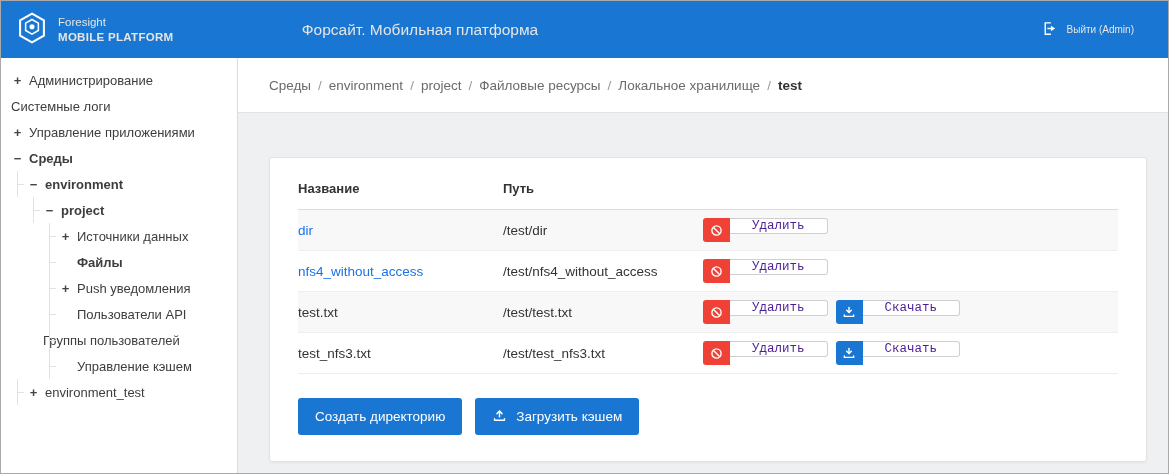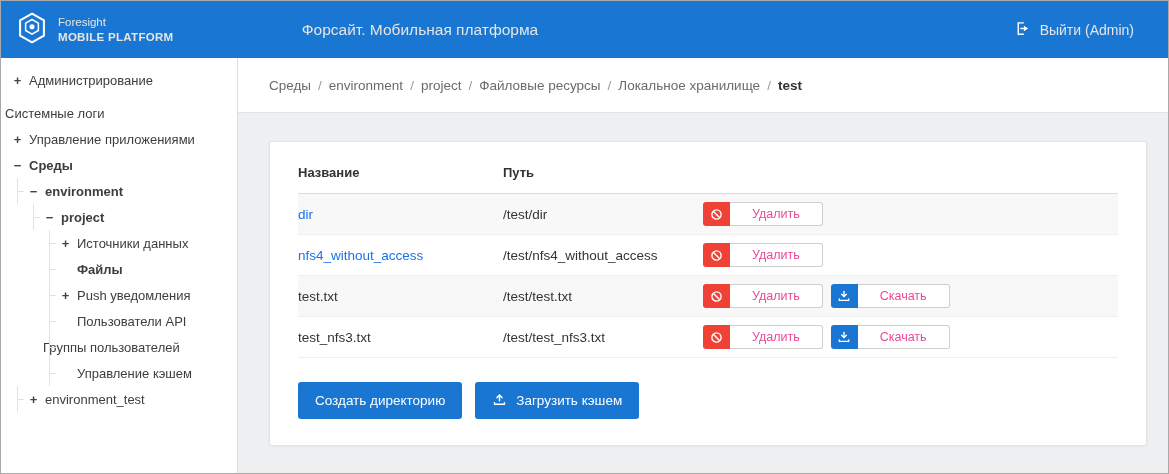--- a/index.html
+++ b/index.html
@@ -6,59 +6,59 @@
   html,body{width:1169px;height:474px}
   body{font-family:"Liberation Sans","DejaVu Sans",sans-serif;border:1px solid #a9a9a9;overflow:hidden;background:#fff}
 
   
   .topbar{height:57px;background:var(--accent,#1976d2);color:#e5e5e5;display:flex;align-items:center;padding:0 34px 0 14px;position:relative}
   .brand{display:flex;align-items:center;gap:9px;cursor:pointer}
   .brand-text{display:flex;flex-direction:column;line-height:1.3}
   .brand-line1{font-size:11.5px}
   .brand-line2{font-size:11.5px;font-weight:bold;letter-spacing:.3px}
   .app-title{position:absolute;left:419px;transform:translateX(-50%);font-size:15.5px;white-space:nowrap}
-  .logout{margin-left:auto;display:flex;align-items:center;gap:9px;font-size:14px;cursor:pointer}
+  .logout{margin-left:auto;display:flex;align-items:center;gap:9px;font-size:10px;cursor:pointer}
 
   
   .body-wrap{display:flex;height:415px}
   .sidebar{width:237px;min-width:237px;background:#fff;border-right:1px solid #dcdcdc;padding-top:9px;overflow:hidden}
   .main{flex:1;display:flex;flex-direction:column;background:#eef0f2;min-width:0}
 
   
   .tree-item{position:relative;height:26px;display:flex;align-items:center;font-size:13px;color:#3d3d3d;cursor:pointer;white-space:nowrap}
   .tree-item .toggle{width:13px;margin-right:5px;text-align:center;font-weight:bold;color:#444;flex:none}
   .tree-item.bold .lbl{font-weight:bold}
   .guide-v{position:absolute;top:0;bottom:0;width:1px;background:#e2e2e2}
   .guide-h{position:absolute;top:50%;height:1px;width:7px;background:#e2e2e2}
 
   
   .breadcrumb-bar{height:55px;background:#fff;border-bottom:1px solid #e4e4e4;display:flex;align-items:center;padding-left:31px;gap:7px;font-size:13.5px;color:#6b6b6b}
   .crumb{cursor:pointer}
   .crumb.last{color:#333;font-weight:bold;cursor:default}
   .sep{color:#9a9a9a}
 
   
-  .content{flex:1;padding:28px 21px 0 31px}
+  .content{flex:1;padding:44px 21px 0 31px}
   .card{background:#fff;border:1px solid #e3e3e3;border-radius:3px;box-shadow:0 1px 3px rgba(0,0,0,.05);padding:8px 28px 26px}
 
   table{width:100%;border-collapse:collapse}
   th{text-align:left;font-size:13px;color:#333;padding:15px 0 13px;border-bottom:1px solid #dcdcdc;font-weight:bold}
   th:nth-child(1){width:205px}
   th:nth-child(2){width:200px}
   tbody tr{border-bottom:1px solid #efefef}
   tbody tr:nth-child(odd){background:#f8f8f8}
   td{font-size:13.5px;color:#333;padding:8px 0;vertical-align:middle}
   td .link{color:var(--link,#1a73e8);cursor:pointer}
 
   .row-actions{display:flex;align-items:center;gap:8px}
   .grp{display:inline-flex;align-items:stretch;height:24px}
   .gicon{width:27px;display:flex;align-items:center;justify-content:center;border-radius:3px 0 0 3px}
   .gicon.delete{background:var(--danger,#ef4136)}
   .gicon.download{background:var(--accent,#1976d2)}
-  .gbtn{height:24px;background:#fff;border:1px solid #cfcfcf;border-left:none;border-radius:0 3px 3px 0;font-size:12.5px;color:#ec4899;padding:0 22px;cursor:pointer;font-family:Liberation Sans, sans-serif}
+  .gbtn{height:16px;background:#fff;border:1px solid #cfcfcf;border-left:none;border-radius:0 3px 3px 0;font-size:12.5px;color:#4c1d95;padding:0 22px;cursor:pointer;font-family:Liberation Mono, monospace}
 
   .card-actions{margin-top:24px;display:flex;gap:13px}
   .btn-primary{background:var(--accent,#1976d2);color:#fff;border:none;border-radius:3px;height:37px;padding:0 17px;font-size:13.5px;display:inline-flex;align-items:center;gap:9px;cursor:pointer;font-family:inherit}
 </style>
 </head>
 <body>
 
 <div class="page">
 
   <header class="topbar">
@@ -89,21 +89,21 @@
     </div>
   </header>
 
   <div class="body-wrap">
     <aside class="sidebar">
       <div id="tree">
           <div class="tree-item" style="padding-left: 10px;">
             <span class="toggle">+</span>
             <span class="lbl">Администрирование</span>
           </div>
-          <div class="tree-item" style="padding-left: 4px; margin-top: 7px;">
+          <div class="tree-item" style="padding-left: 10px;">
             <span class="lbl">Системные логи</span>
           </div>
           <div class="tree-item" style="padding-left: 10px;">
             <span class="toggle">+</span>
             <span class="lbl">Управление приложениями</span>
           </div>
           <div class="tree-item bold" style="padding-left: 10px;">
             <span class="toggle">−</span>
             <span class="lbl">Среды</span>
           </div>

